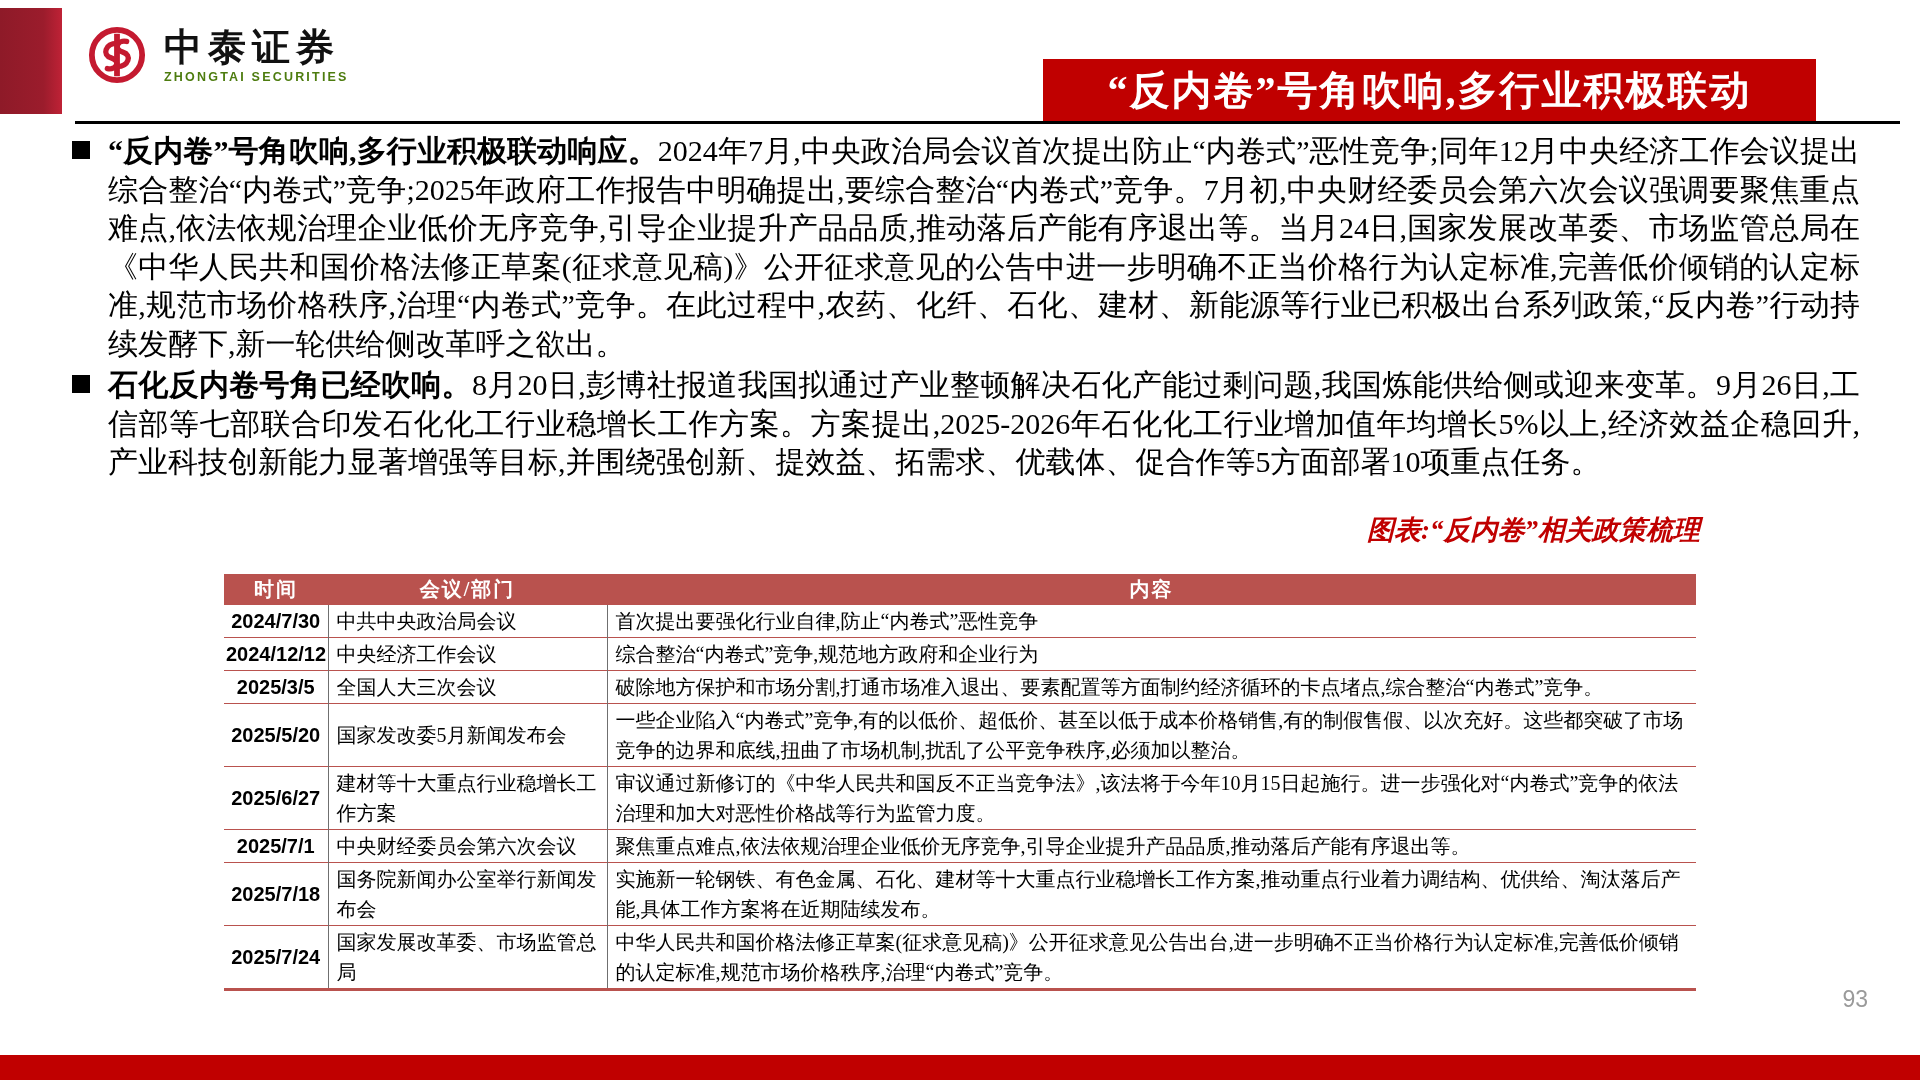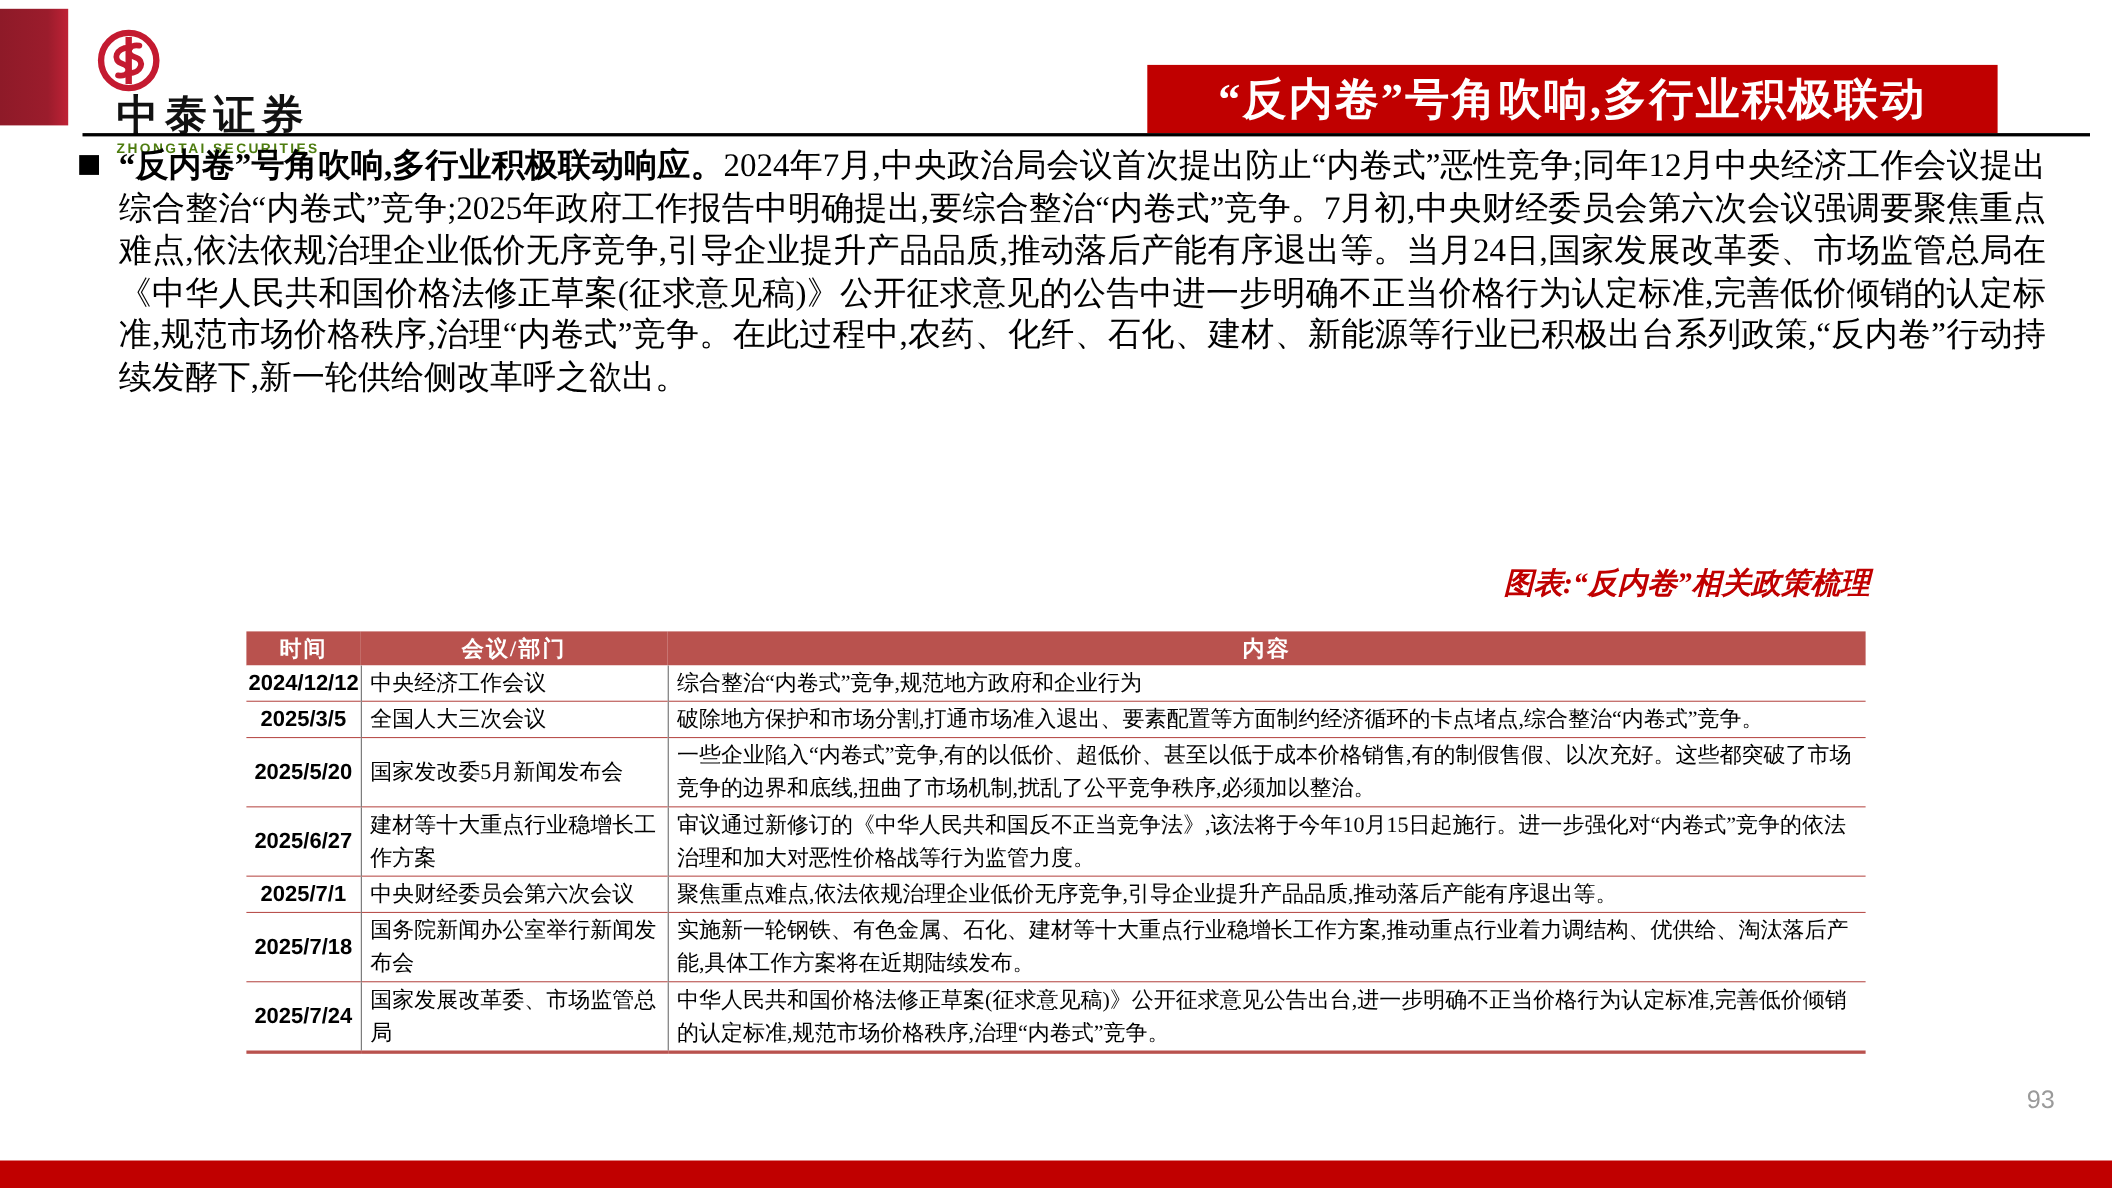--- a/index.html
+++ b/index.html
@@ -4,21 +4,21 @@
 <style>
   html,body{margin:0;padding:0;background:#fff;}
   .slide{position:relative;width:1920px;height:1080px;background:#ffffff;overflow:hidden;
          font-family:"Liberation Serif", serif;}
 
   
   .corner-bar{position:absolute;left:0;top:8px;width:62px;height:106px;
               background:linear-gradient(90deg,#8e1a28 0%,#9b1c2c 70%,#bf2236 100%);}
 
   
-  .logo{position:absolute;left:88px;top:26px;display:flex;align-items:flex-start;flex-direction:column;}
+  .logo{position:absolute;left:88px;top:26px;display:flex;align-items:flex-start;}
   .logo-mark{width:58px;height:58px;}
   .logo-text{margin-left:18px;}
   .logo-cn{font-size:38px;font-weight:bold;color:#111;letter-spacing:6px;line-height:42px;
            font-family:"Liberation Serif", serif;}
   .logo-en{font-size:12.5px;font-weight:bold;color:#4d7c0f;letter-spacing:2.2px;margin-top:2px;
            font-family:"Liberation Sans", sans-serif;}
 
   
   .title-banner{position:absolute;left:1027px;top:59px;width:773px;height:62px;
                 display:flex;align-items:center;justify-content:center;margin-left:16px;}
@@ -84,38 +84,47 @@
     <span class="title-banner-text">“反内卷”号角吹响,多行业积极联动</span>
   </div>
 
   <div class="header-rule"></div>
 
   <div class="bullets">
     <div class="bullet-item">
       <span class="bullet-marker"></span>
       <span class="bullet-lead">“反内卷”号角吹响,多行业积极联动响应。</span><span>2024年7月,中央政治局会议首次提出防止“内卷式”恶性竞争;同年12月中央经济工作会议提出综合整治“内卷式”竞争;2025年政府工作报告中明确提出,要综合整治“内卷式”竞争。7月初,中央财经委员会第六次会议强调要聚焦重点难点,依法依规治理企业低价无序竞争,引导企业提升产品品质,推动落后产能有序退出等。当月24日,国家发展改革委、市场监管总局在《中华人民共和国价格法修正草案(征求意见稿)》公开征求意见的公告中进一步明确不正当价格行为认定标准,完善低价倾销的认定标准,规范市场价格秩序,治理“内卷式”竞争。在此过程中,农药、化纤、石化、建材、新能源等行业已积极出台系列政策,“反内卷”行动持续发酵下,新一轮供给侧改革呼之欲出。</span>
     </div>
+    <div class="bullet-item">
+      <span class="bullet-marker"></span>
+      <span class="bullet-lead">石化反内卷号角已经吹响。</span><span>8月20日,彭博社报道我国拟通过产业整顿解决石化产能过剩问题,我国炼能供给侧或迎来变革。9月26日,工信部等七部联合印发石化化工行业稳增长工作方案。方案提出,2025-2026年石化化工行业增加值年均增长5%以上,经济效益企稳回升,产业科技创新能力显著增强等目标,并围绕强创新、提效益、拓需求、优载体、促合作等5方面部署10项重点任务。</span>
+    </div>
   </div>
 
   <div class="chart-title">图表:“反内卷”相关政策梳理</div>
 
   <table class="policy-table">
     <colgroup>
         <col class="c1">
         <col class="c2">
         <col class="c3">
       </colgroup>
     <thead>
       <tr>
         <th>时间</th>
         <th>会议/部门</th>
         <th>内容</th>
       </tr>
     </thead>
     <tbody>
+      <tr>
+        <td class="date">2024/7/30</td>
+        <td class="org">中共中央政治局会议</td>
+        <td class="content">首次提出要强化行业自律,防止“内卷式”恶性竞争</td>
+      </tr>
       <tr>
         <td class="date">2024/12/12</td>
         <td class="org">中央经济工作会议</td>
         <td class="content">综合整治“内卷式”竞争,规范地方政府和企业行为</td>
       </tr>
       <tr>
         <td class="date">2025/3/5</td>
         <td class="org">全国人大三次会议</td>
         <td class="content">破除地方保护和市场分割,打通市场准入退出、要素配置等方面制约经济循环的卡点堵点,综合整治“内卷式”竞争。</td>
       </tr>

